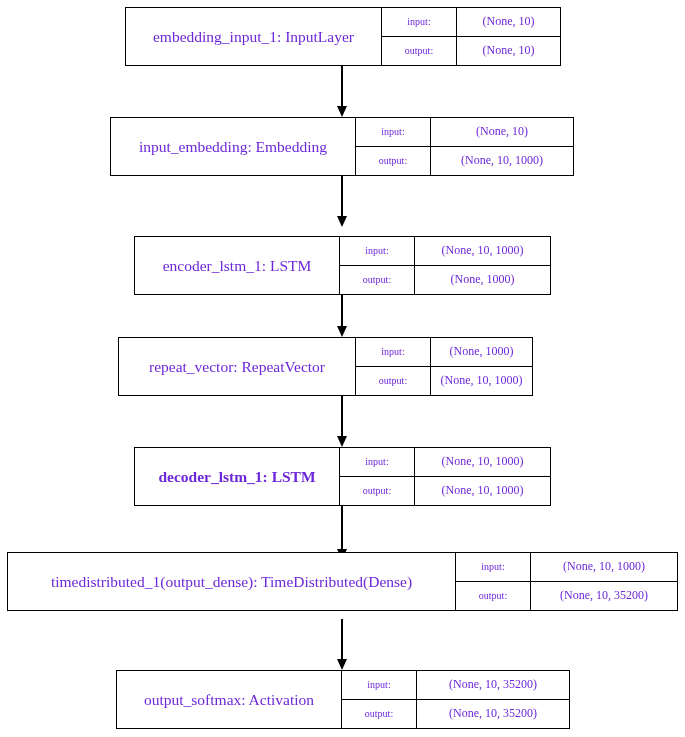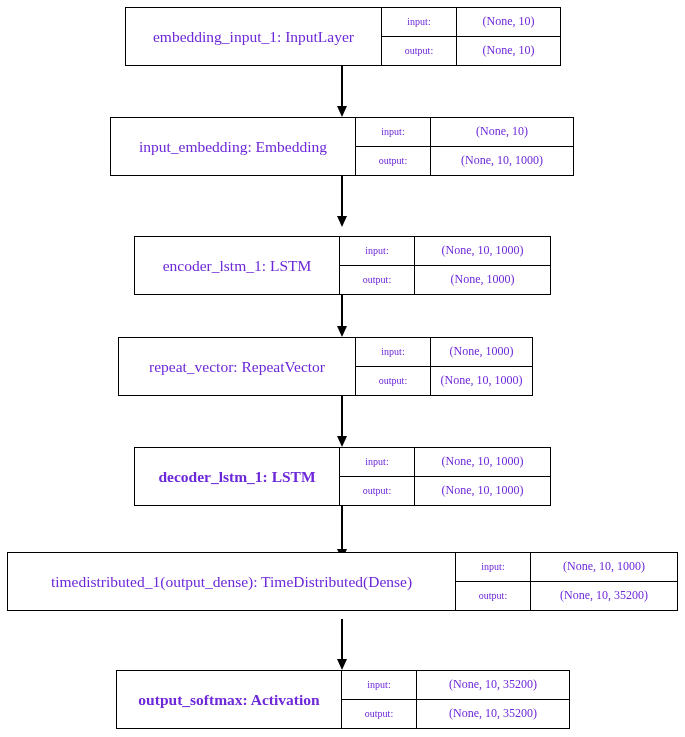--- a/index.html
+++ b/index.html
@@ -191,21 +191,21 @@
             <div class="io-label" style="width: 75px;">input:</div>
             <div class="io-value">(None, 10, 1000)</div>
           </div>
           <div class="io-row">
             <div class="io-label" style="width: 75px;">output:</div>
             <div class="io-value">(None, 10, 35200)</div>
           </div>
         </div>
       </div>
       <div class="node" style="left: 116px; top: 670px; width: 454px; height: 59px;">
-        <div class="name-cell" style="width: 225px; font-weight: bold;">output_softmax: Activation</div>
+        <div class="name-cell" style="width: 225px;">output_softmax: Activation</div>
         <div class="io-block">
           <div class="io-row top">
             <div class="io-label" style="width: 75px;">input:</div>
             <div class="io-value">(None, 10, 35200)</div>
           </div>
           <div class="io-row">
             <div class="io-label" style="width: 75px;">output:</div>
             <div class="io-value">(None, 10, 35200)</div>
           </div>
         </div>

